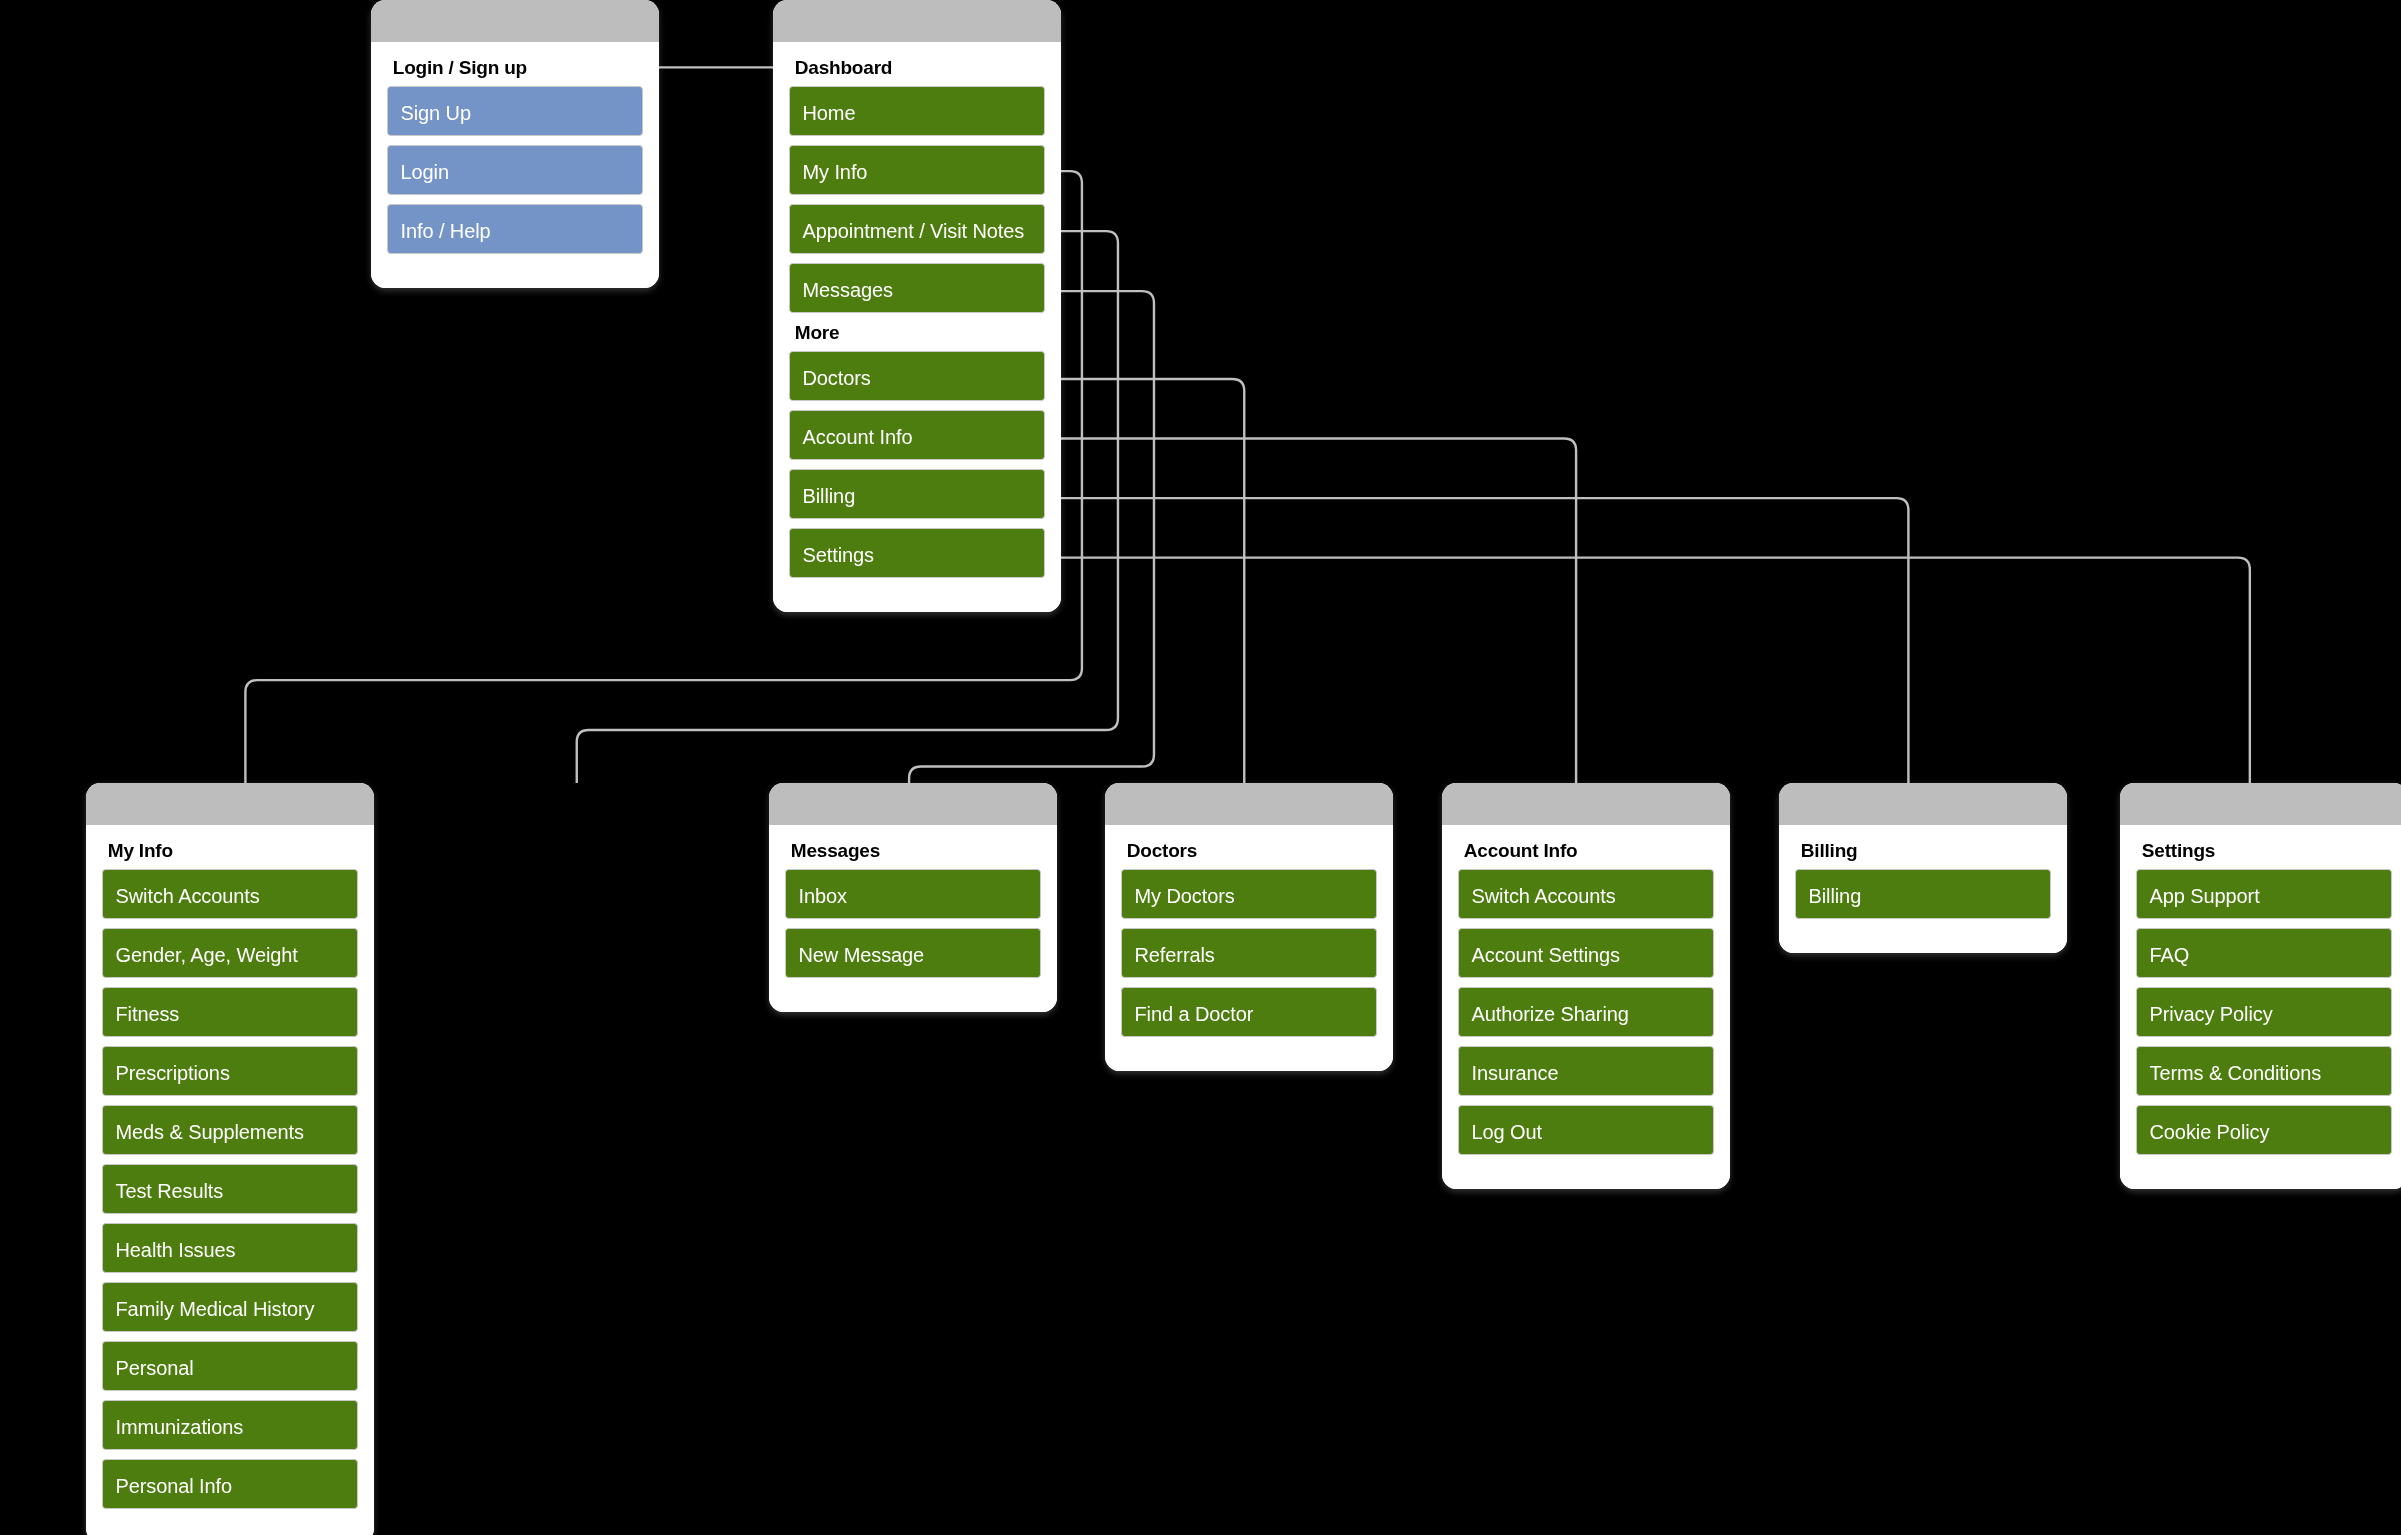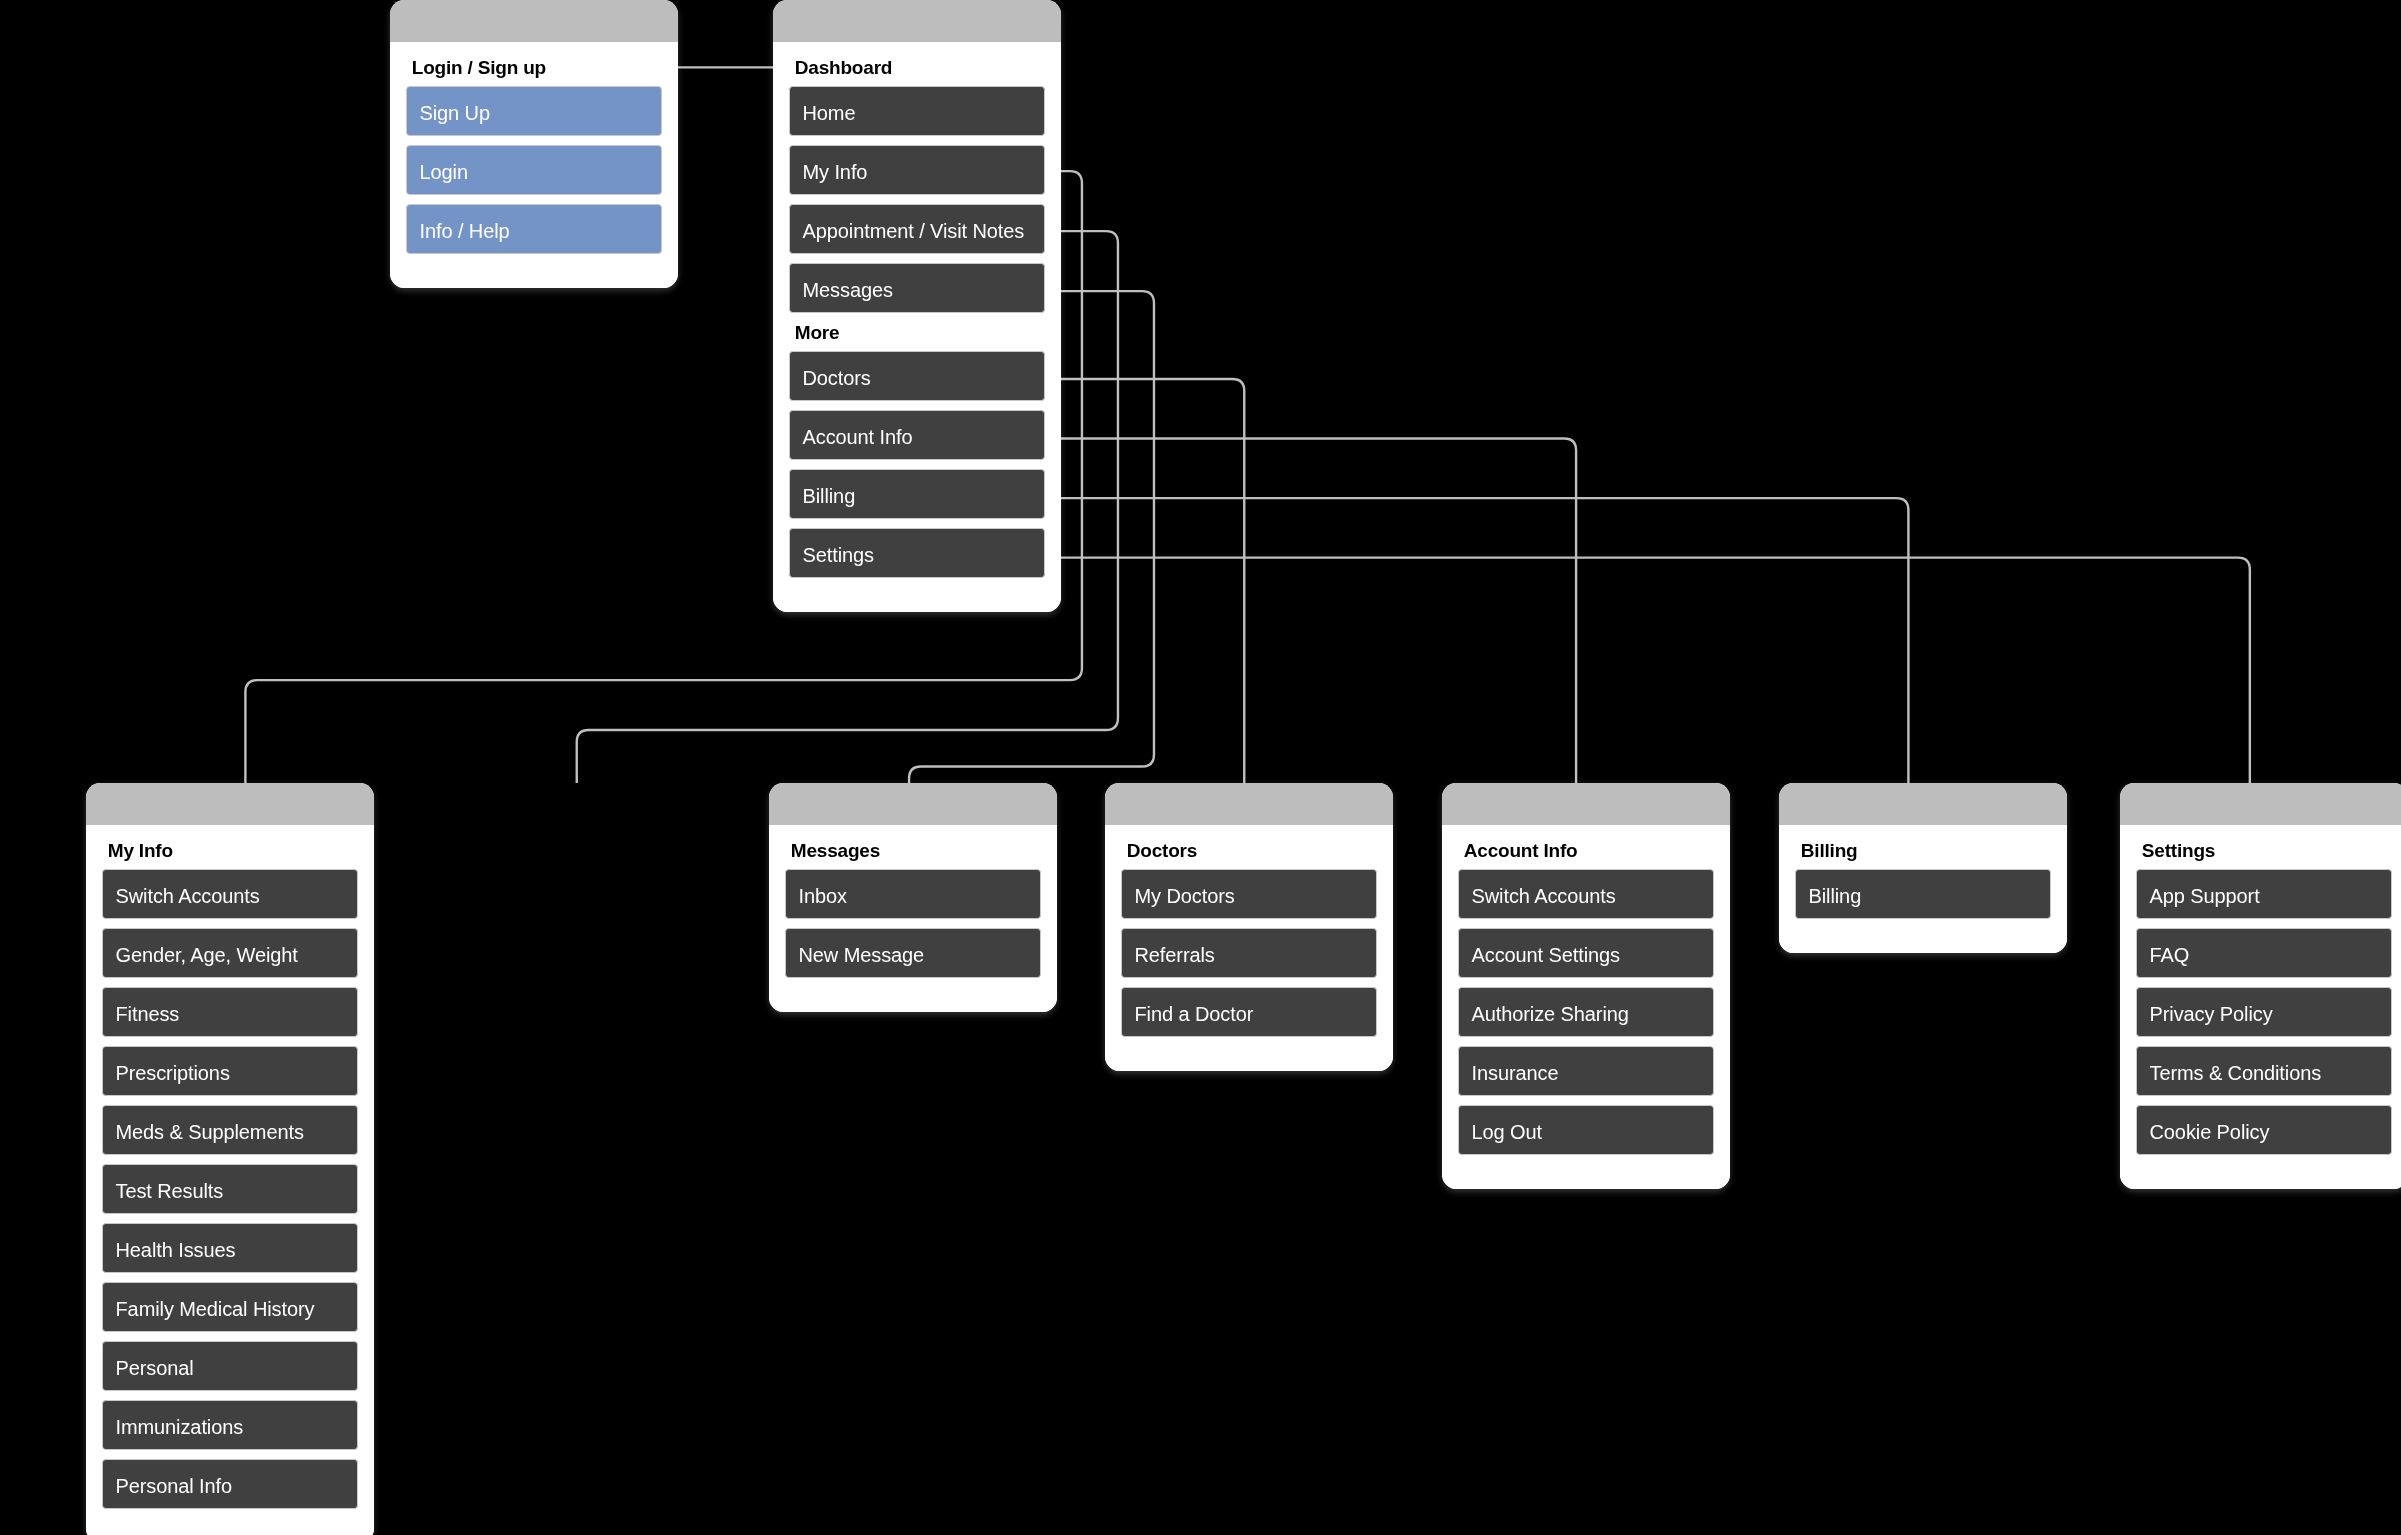--- a/index.html
+++ b/index.html
@@ -60,21 +60,21 @@
   }
   .btn .btn-label {
     position: absolute;
     left: 12.5px;
     bottom: 9.6px;
     font-size: 20px;
     color: #ffffff;
     white-space: nowrap;
     letter-spacing: -0.1px;
   }
-  .btn.grey { background: #404040; }
+  .btn.grey { background: #4d7c0f; }
   .btn.blue { background: #7494c8; }
   .btn:last-child { margin-bottom: 17px; }
 </style>
 </head>
 <body>
 
 <div id="stage">
 
   <svg id="wires" viewBox="0 0 5208 3198" width="2501" height="1536" xmlns="http://www.w3.org/2000/svg" fill="none">
     <g stroke="#bfbfbf" stroke-width="5" fill="none" stroke-linecap="butt">
@@ -93,21 +93,21 @@
       <path d="M2180,789 H2566 Q2591,789 2591,814 V1630"></path>
 
       <path d="M2180,913 H3257 Q3282,913 3282,938 V1630"></path>
 
       <path d="M2180,1037 H3949 Q3974,1037 3974,1062 V1630"></path>
 
       <path d="M2180,1161 H4660 Q4685,1161 4685,1186 V1630"></path>
     </g>
   </svg>
 
-  <div class="card" style="left:390px; top:0px; width:288px;">
+  <div class="card" style="left:371px; top:0px; width:288px;">
     <div class="card-topbar"></div>
     <div class="card-body">
       <div class="card-title">Login / Sign up</div>
       <div class="btn blue">
         <span class="btn-label">Sign Up</span>
       </div>
       <div class="btn blue">
         <span class="btn-label">Login</span>
       </div>
       <div class="btn blue">

